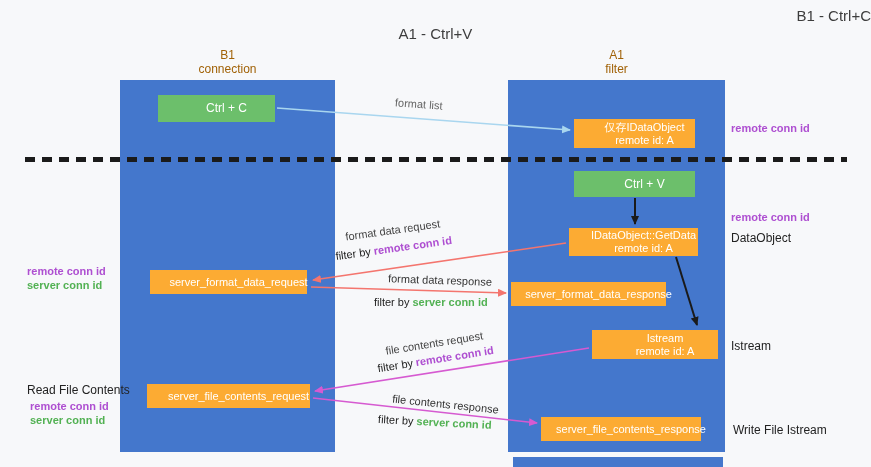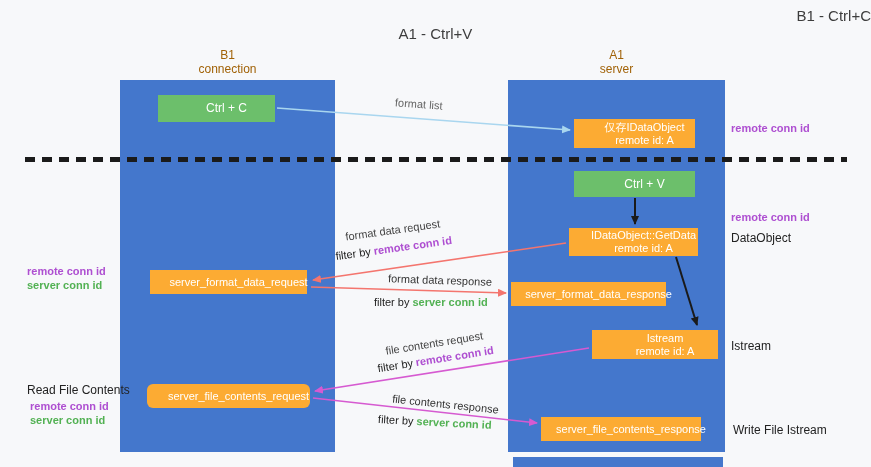--- a/index.html
+++ b/index.html
@@ -28,21 +28,21 @@
   .green  { background:#6cbf6b; }
   .orange { background:#fcab33; }
 
   #box-ctrlc   { left:158px; top:95px;  width:117px; height:27px; font-size:12px; }
   #box-ido     { left:574px; top:119px; width:121px; height:29px; }
   #box-ctrlv   { left:574px; top:171px; width:121px; height:26px; font-size:12px; }
   #box-getdata { left:569px; top:228px; width:129px; height:28px; }
   #box-istream { left:592px; top:330px; width:126px; height:29px; }
   #box-fdreq   { left:150px; top:270px; width:157px; height:24px; }
   #box-fdresp  { left:511px; top:282px; width:155px; height:24px; }
-  #box-fcreq   { left:147px; top:384px; width:163px; height:24px;border-radius:6px; }
+  #box-fcreq   { left:147px; top:384px; width:163px; height:24px; }
   #box-fcresp  { left:541px; top:417px; width:160px; height:24px; }
 
   .lbl { position:absolute; font-size:11px; color:#444; white-space:nowrap; }
   .filter { color:#222; }
   .filter .tag { font-weight:bold; margin-left:3px; }
   .purple { color:#ae4fd1; }
   .greentx { color:#52b153; }
 
   #lbl-format-list { left:395px; top:98px;  transform:rotate(4deg); color:#666; }
   #lbl-fdr         { left:345px; top:224px; transform:rotate(-8deg); }
@@ -77,21 +77,21 @@
 
   <div class="title" id="title1">B1 - Ctrl+C</div>
   <div class="title" id="title2">A1 - Ctrl+V</div>
 
   <div class="lane-head" id="lane-head-left">
     <div>B1</div>
     <div>connection</div>
   </div>
   <div class="lane-head" id="lane-head-right">
     <div>A1</div>
-    <div>server</div>
+    <div>filter</div>
   </div>
 
   <div class="lane" id="lane-left"></div>
   <div class="lane" id="lane-right"></div>
   <div class="lane" id="lane-bottom-strip"></div>
 
   <div class="dashed-line"></div>
 
   <svg class="arrows" viewBox="0 0 871 467">
     <defs>

